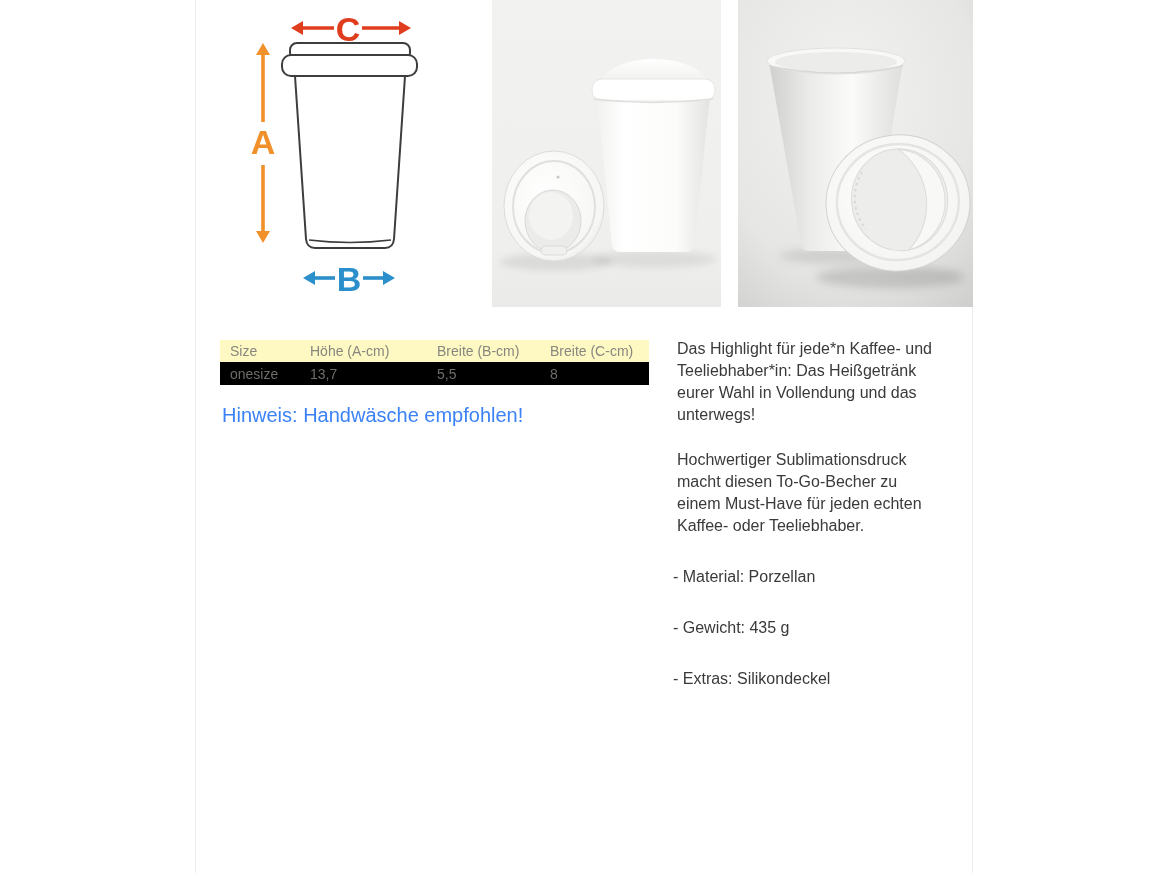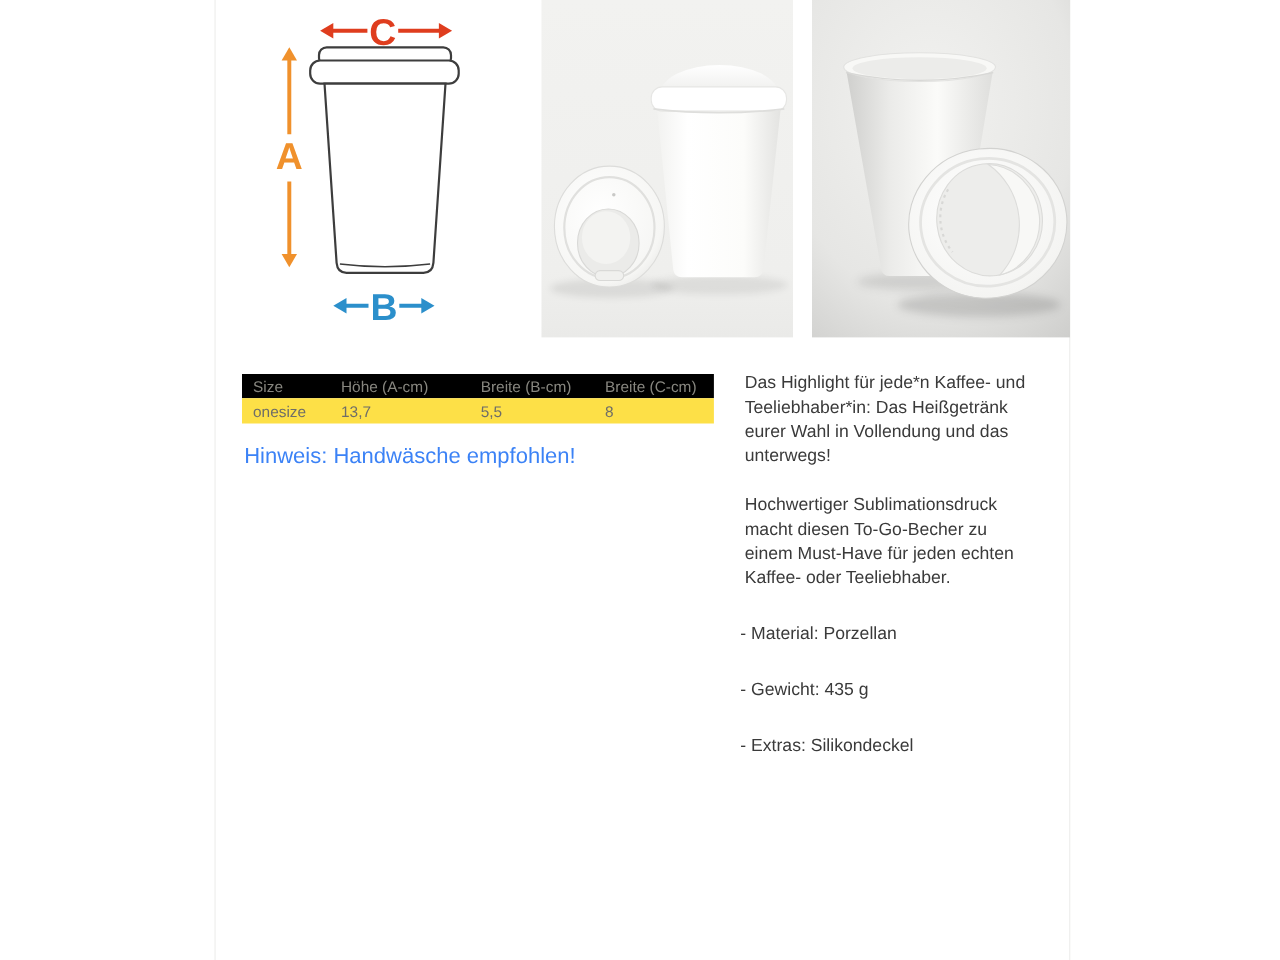--- a/index.html
+++ b/index.html
@@ -11,22 +11,22 @@
   }
   .vdiv{position:absolute;top:0;bottom:0;width:1px;background:#ededeb;}
 
   
   .photo{position:absolute;top:0;height:307px;overflow:hidden;}
   .photo svg{display:block;}
 
   
   .sizes{position:absolute;left:220px;top:340px;width:429px;font-size:14px;}
   .sizes .row{display:grid;grid-template-columns:80px 127px 113px 109px;align-items:center;}
-  .sizes .head{height:22px;background:#000000;color:#87867f;}
-  .sizes .data{height:23px;background:#fde047;color:#6e6d68;}
+  .sizes .head{height:22px;background:#fef9c3;color:#87867f;}
+  .sizes .data{height:23px;background:#000000;color:#6e6d68;}
   .sizes .cell{padding-left:10px;white-space:nowrap;overflow:hidden;}
 
   .note{position:absolute;left:222px;top:404px;font-size:20px;color:#3b82f6;}
 
   .desc{position:absolute;left:673px;top:338px;width:300px;font-size:16px;line-height:22px;color:#3a3a3a;}
   .desc p{margin:0 0 23px 4px;white-space:pre-line;}
   .desc .specs div{line-height:22px;margin-top:29px;}
 
   .diagram{position:absolute;left:250px;top:8px;width:182px;height:292px;}
   .dletter{font-family:"Liberation Sans","DejaVu Sans",sans-serif;font-weight:bold;font-size:34px;}

